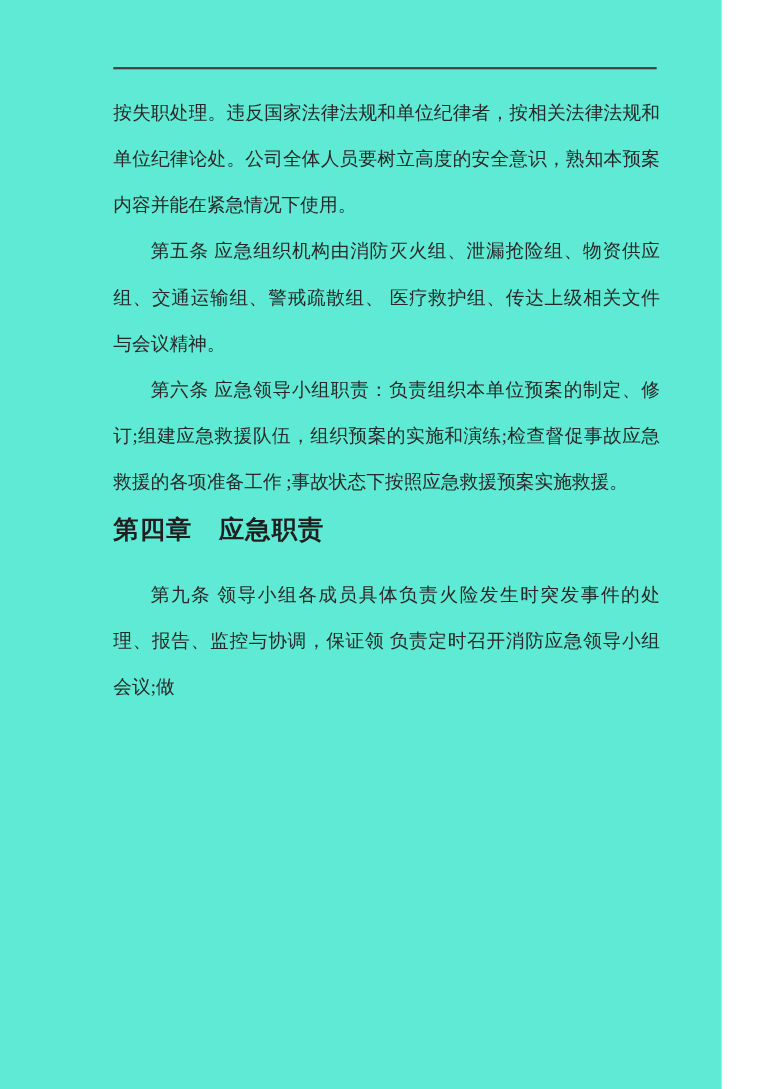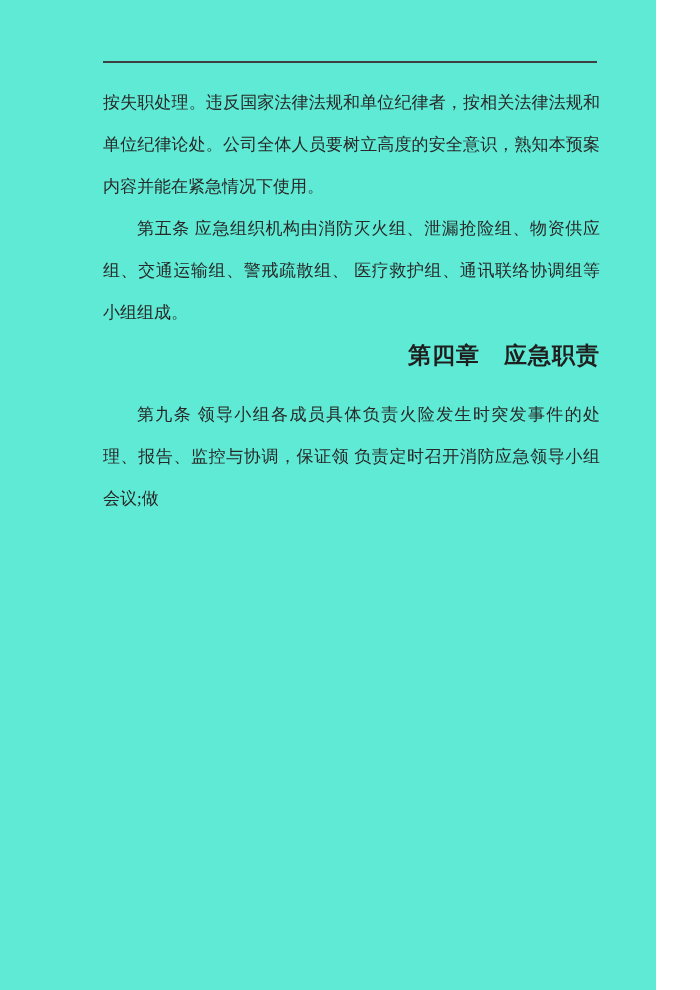--- a/index.html
+++ b/index.html
@@ -41,29 +41,30 @@
     padding: 0;
   }
   .para.indent {
     text-indent: 2em;
   }
   .chapter {
     margin: 0 0 16px 0;
     font-size: 23px;
     line-height: 44px;
     font-weight: 700;
-    text-align: right;
+    text-align: left;
     color: #1f1f1f;
     letter-spacing: 1px;
   }
 </style>
 </head>
 <body>
 
 <div class="page">
   <div class="header-rule"></div>
   <div class="content">
     <p class="para">按失职处理。违反国家法律法规和单位纪律者，按相关法律法规和单位纪律论处。公司全体人员要树立高度的安全意识，熟知本预案内容并能在紧急情况下使用。</p>
-    <p class="para indent">第五条 应急组织机构由消防灭火组、泄漏抢险组、物资供应组、交通运输组、警戒疏散组、 医疗救护组、通讯联络协调组等小组组成。</p>
+    <p class="para indent">第五条 应急组织机构由消防灭火组、泄漏抢险组、物资供应组、交通运输组、警戒疏散组、 医疗救护组、传达上级相关文件与会议精神。</p>
+    <p class="para indent">第六条 应急领导小组职责：负责组织本单位预案的制定、修订;组建应急救援队伍，组织预案的实施和演练;检查督促事故应急救援的各项准备工作 ;事故状态下按照应急救援预案实施救援。</p>
     <h1 class="chapter">第四章　应急职责</h1>
     <p class="para indent">第九条 领导小组各成员具体负责火险发生时突发事件的处理、报告、监控与协调，保证领 负责定时召开消防应急领导小组会议;做</p>
   </div>
 </div>
 
 </body></html>

